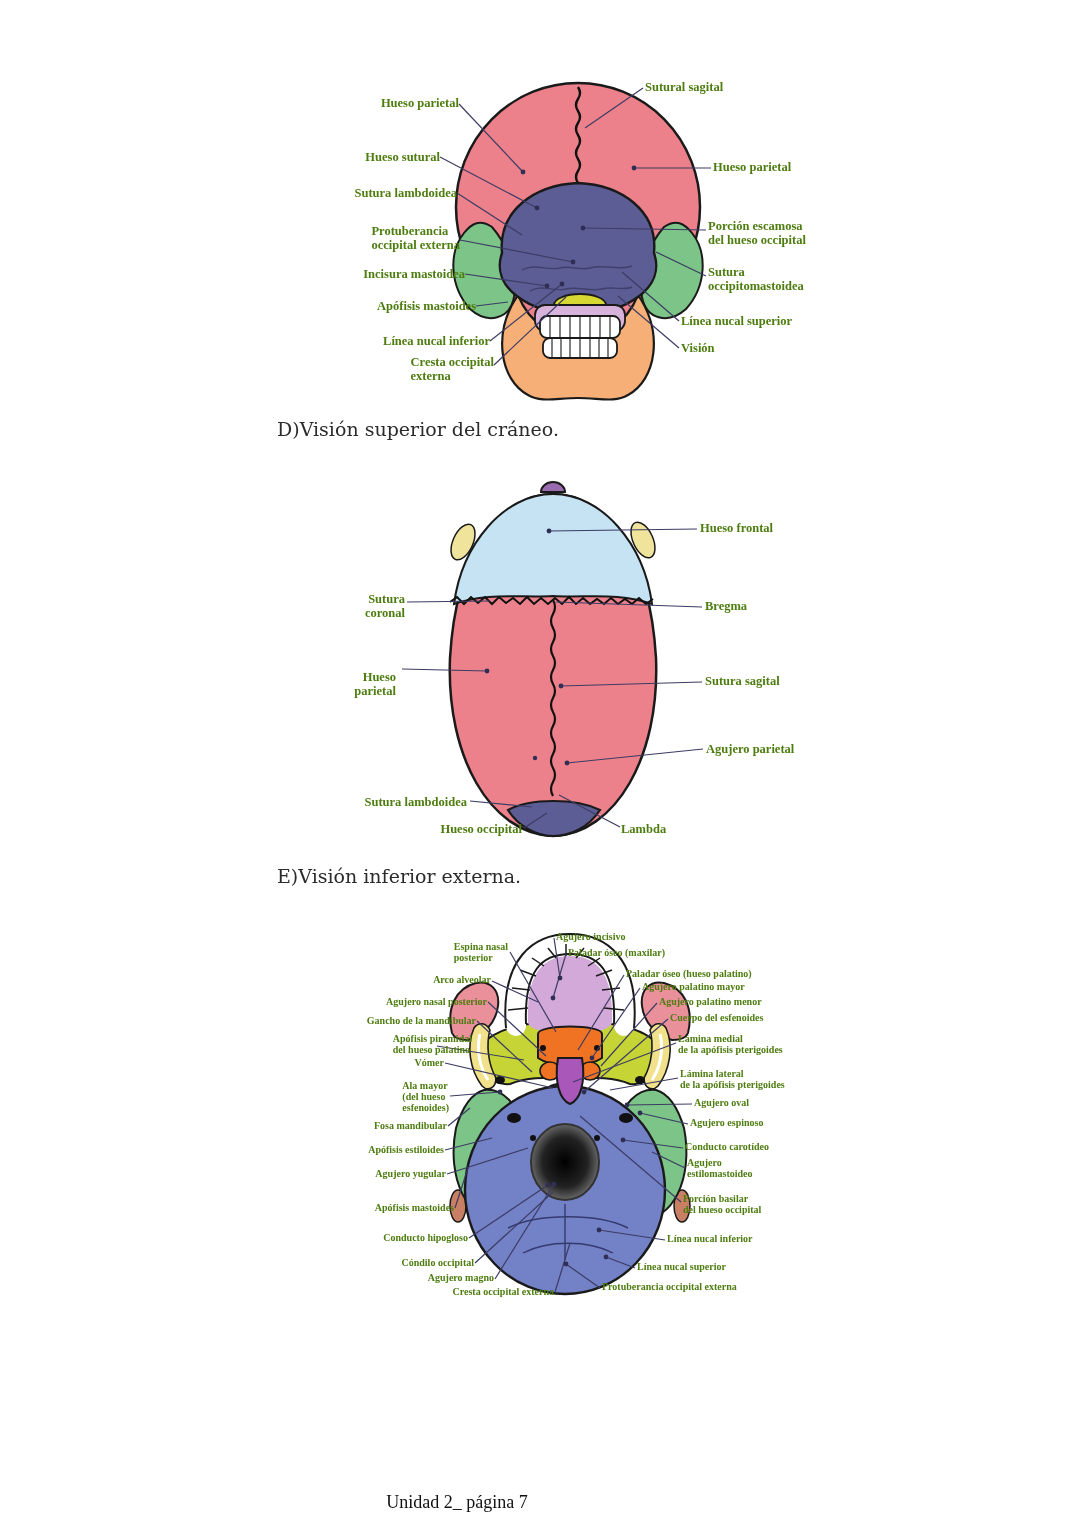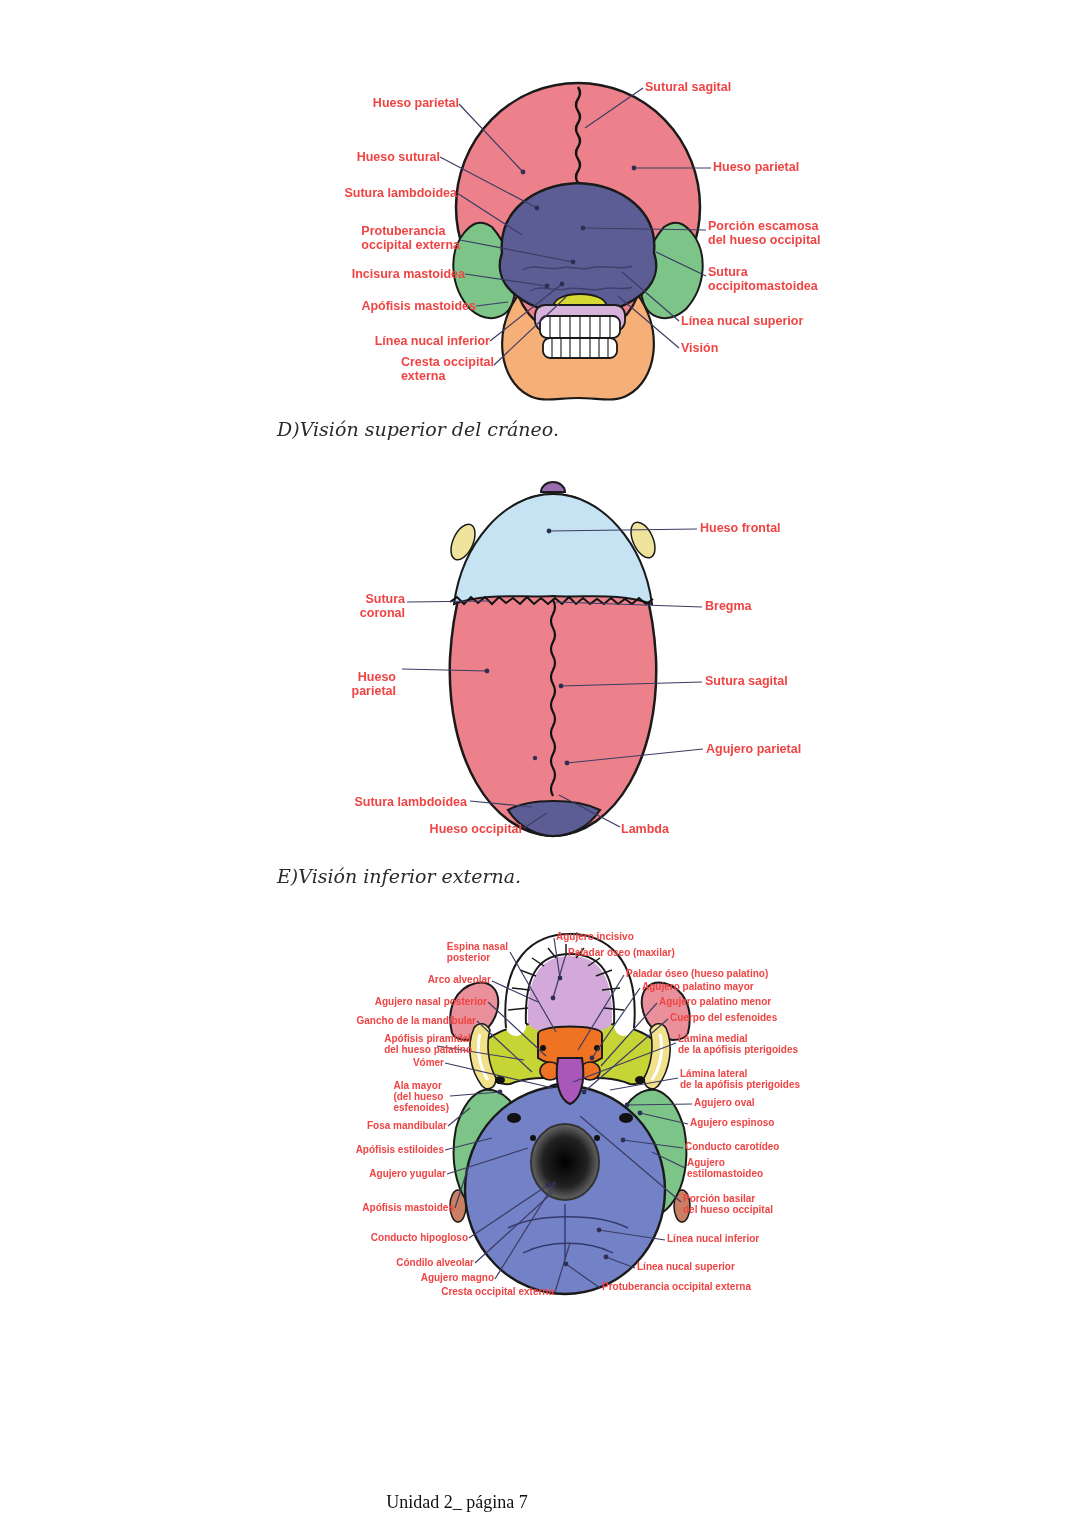--- a/index.html
+++ b/index.html
@@ -1,24 +1,24 @@
 <!DOCTYPE html>
 <html><head>
 <meta charset="utf-8">
 <style>
   html,body{margin:0;padding:0;background:#fff;}
   .page{position:relative;width:1080px;height:1526px;background:#ffffff;overflow:hidden;
         font-family:"Liberation Sans",sans-serif;}
   svg{position:absolute;}
-  .lbl{position:absolute;color:#ef4444;font-weight:bold;font-size:12.5px;line-height:1.12;
-       white-space:pre-line;z-index:5;}
+  .lbl{position:absolute;color:#4d7c0f;font-weight:bold;font-size:12.5px;line-height:1.12;
+       white-space:pre-line;z-index:5;font-family:Liberation Serif, serif;}
   .lbl.small{font-size:10px;line-height:1.1;}
   .lbl.ta-r{text-align:right;}
   .heading{position:absolute;font-family:"DejaVu Serif","Liberation Serif",serif;
-           font-style:italic;font-size:19px;color:#2b2b2b;z-index:5;}
+           font-size:19px;color:#2b2b2b;z-index:5;}
   .footer{position:absolute;left:0;width:914px;text-align:center;
           font-family:"Liberation Serif",serif;font-size:18px;color:#111;z-index:5;}
   .leaders{z-index:4;pointer-events:none;}
   .skull{z-index:2;}
 </style>
 </head>
 <body>
 
 <div class="page">
 
@@ -225,21 +225,21 @@
 del hueso palatino</div>
   <div class="lbl small" style="right:636px;top:1057px">Vómer</div>
   <div class="lbl small" style="right:631px;top:1080px">Ala mayor
 (del hueso
 esfenoides)</div>
   <div class="lbl small" style="right:633px;top:1120px">Fosa mandibular</div>
   <div class="lbl small" style="right:636px;top:1144px">Apófisis estiloides</div>
   <div class="lbl small" style="right:634px;top:1168px">Agujero yugular</div>
   <div class="lbl small" style="right:626px;top:1202px">Apófisis mastoides</div>
   <div class="lbl small" style="right:612px;top:1232px">Conducto hipogloso</div>
-  <div class="lbl small" style="right:606px;top:1257px">Cóndilo alveolar</div>
+  <div class="lbl small" style="right:606px;top:1257px">Cóndilo occipital</div>
   <div class="lbl small" style="right:586px;top:1272px">Agujero magno</div>
   <div class="lbl small" style="right:526px;top:1286px">Cresta occipital externa</div>
 
   <div class="lbl small" style="left:556px;top:931px">Agujero incisivo</div>
   <div class="lbl small" style="left:568px;top:947px">Paladar óseo (maxilar)</div>
   <div class="lbl small" style="left:626px;top:968px">Paladar óseo (hueso palatino)</div>
   <div class="lbl small" style="left:642px;top:981px">Agujero palatino mayor</div>
   <div class="lbl small" style="left:659px;top:996px">Agujero palatino menor</div>
   <div class="lbl small" style="left:670px;top:1012px">Cuerpo del esfenoides</div>
   <div class="lbl small" style="left:678px;top:1033px">Lámina medial

